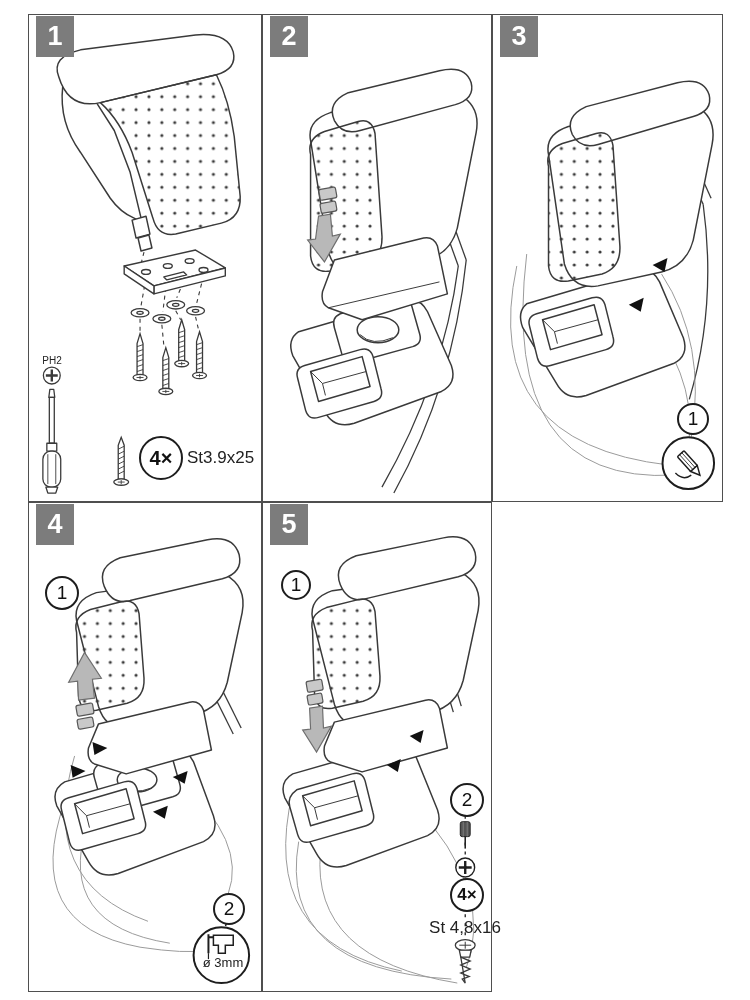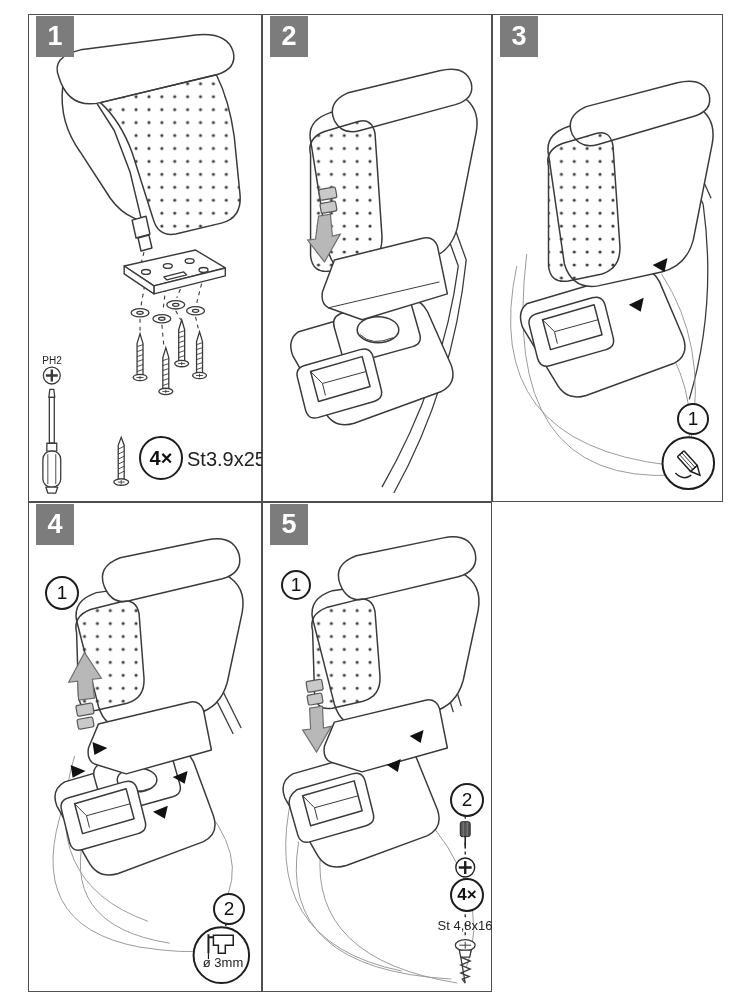--- a/index.html
+++ b/index.html
@@ -91,21 +91,21 @@
       <g fill="#fff" stroke="#3a3a3a" stroke-width="1.3">
         <path d="M90 432 L93 424 L96 432 L96 466 L90 466 Z"></path>
         <path d="M90 436 L96 433 M90 441 L96 438 M90 446 L96 443 M90 451 L96 448 M90 456 L96 453 M90 461 L96 458" stroke-width="0.9" fill="none"></path>
         <ellipse cx="93" cy="469" rx="7.5" ry="3.2"></ellipse>
         <path d="M89.5 469 H96.5 M93 467 V471" stroke-width="0.9" fill="none"></path>
       </g>
     </svg>
     <div class="badge">1</div>
     <div class="lbl" style="left:6px;top:340px;width:34px;text-align:center;font-size:10px">PH2</div>
     <div class="co b" style="left:110px;top:421px;width:44px;height:44px;font-size:20px;border-width:2.5px">4×</div>
-    <div class="lbl" style="left:158px;top:433px;font-size:20px">St3.9x25</div>
+    <div class="lbl" style="left:158px;top:433px;font-size:17px">St3.9x25</div>
   </div>
 
   <div class="panel" style="left:262px;top:14px;width:230px;height:488px">
     <svg viewBox="0 0 230 488" preserveAspectRatio="none">
       <defs>
         <pattern id="p2d" width="13" height="13" patternUnits="userSpaceOnUse">
             <circle cx="4" cy="4" r="1.6" fill="#3a3a3a"></circle>
           </pattern>
       </defs>
       <g stroke="#3a3a3a" stroke-width="1.3" fill="none">
@@ -302,16 +302,16 @@
         <ellipse cx="204" cy="444" rx="10" ry="5.5"></ellipse>
         <path d="M198 444 H210 M204 440.5 V447.5" stroke-width="1"></path>
         <path d="M198 449 H210 L208.5 456 H199.5 Z"></path>
         <path d="M199.5 456 L209 460 L199.5 464 L209 468 L199.5 472 L208 475.5 L201 478 L204 482 Z"></path>
       </g>
     </svg>
     <div class="badge">5</div>
     <div class="co" style="left:18px;top:67px;width:30px;height:30px">1</div>
     <div class="co" style="left:187px;top:280px;width:34px;height:34px">2</div>
     <div class="co b" style="left:187px;top:375px;width:34px;height:34px;font-size:17px">4×</div>
-    <div class="lbl" style="left:156px;top:415px;width:92px;text-align:center;font-size:13px">St 4,8x16</div>
+    <div class="lbl" style="left:156px;top:415px;width:92px;text-align:center;font-size:17px">St 4,8x16</div>
   </div>
 
 </div>
 
 </body></html>

